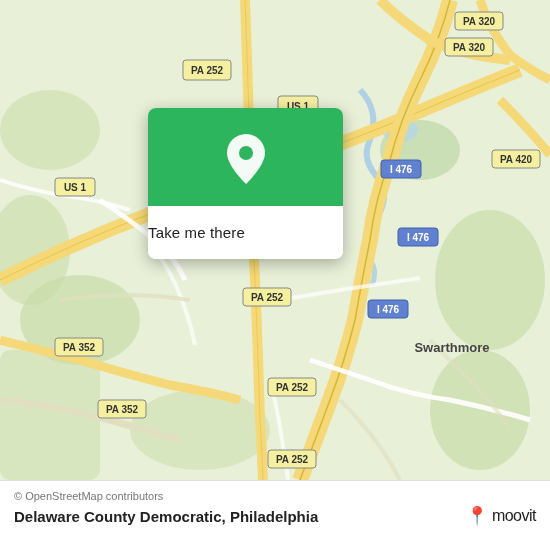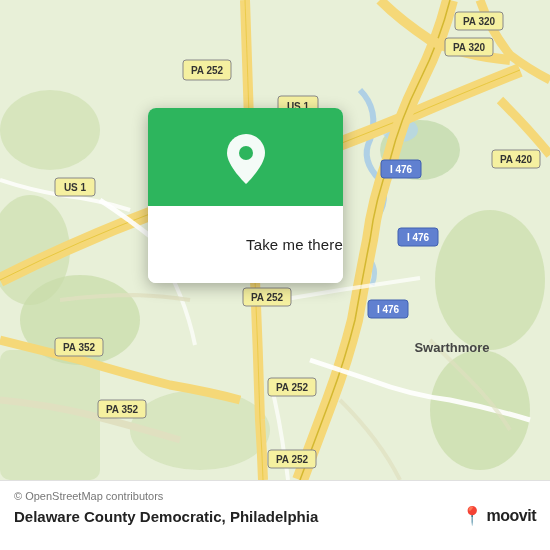--- a/index.html
+++ b/index.html
@@ -46,28 +46,28 @@
       width: 100%;
       background: #2db55d;
       display: flex;
       justify-content: center;
       align-items: center;
       padding: 24px 0 20px 0;
     }
 
     #popup-button {
       width: 100%;
-      padding: 30px 0;
+      padding: 18px 0;
       background: white;
       border: none;
       font-size: 15px;
       font-weight: 500;
       color: #222;
       cursor: pointer;
-      text-align: right;
+      text-align: left;
       letter-spacing: 0.01em;
     }
 
     
     #bottom-bar {
       width: 550px;
       height: 52px;
       background: white;
       display: flex;
       flex-direction: column;
@@ -98,21 +98,21 @@
       margin-left: auto;
     }
 
     .moovit-pin {
       color: #e75480;
       font-size: 18px;
     }
 
     .moovit-text {
       font-size: 16px;
-      font-weight: bold;
+      font-weight: normal;
       color: #222;
       letter-spacing: -0.5px;
     }
   </style>
 </head>
 <body>
 
 <div id="map-container">
   <svg id="map-svg" viewBox="0 0 550 480" xmlns="http://www.w3.org/2000/svg">
 

